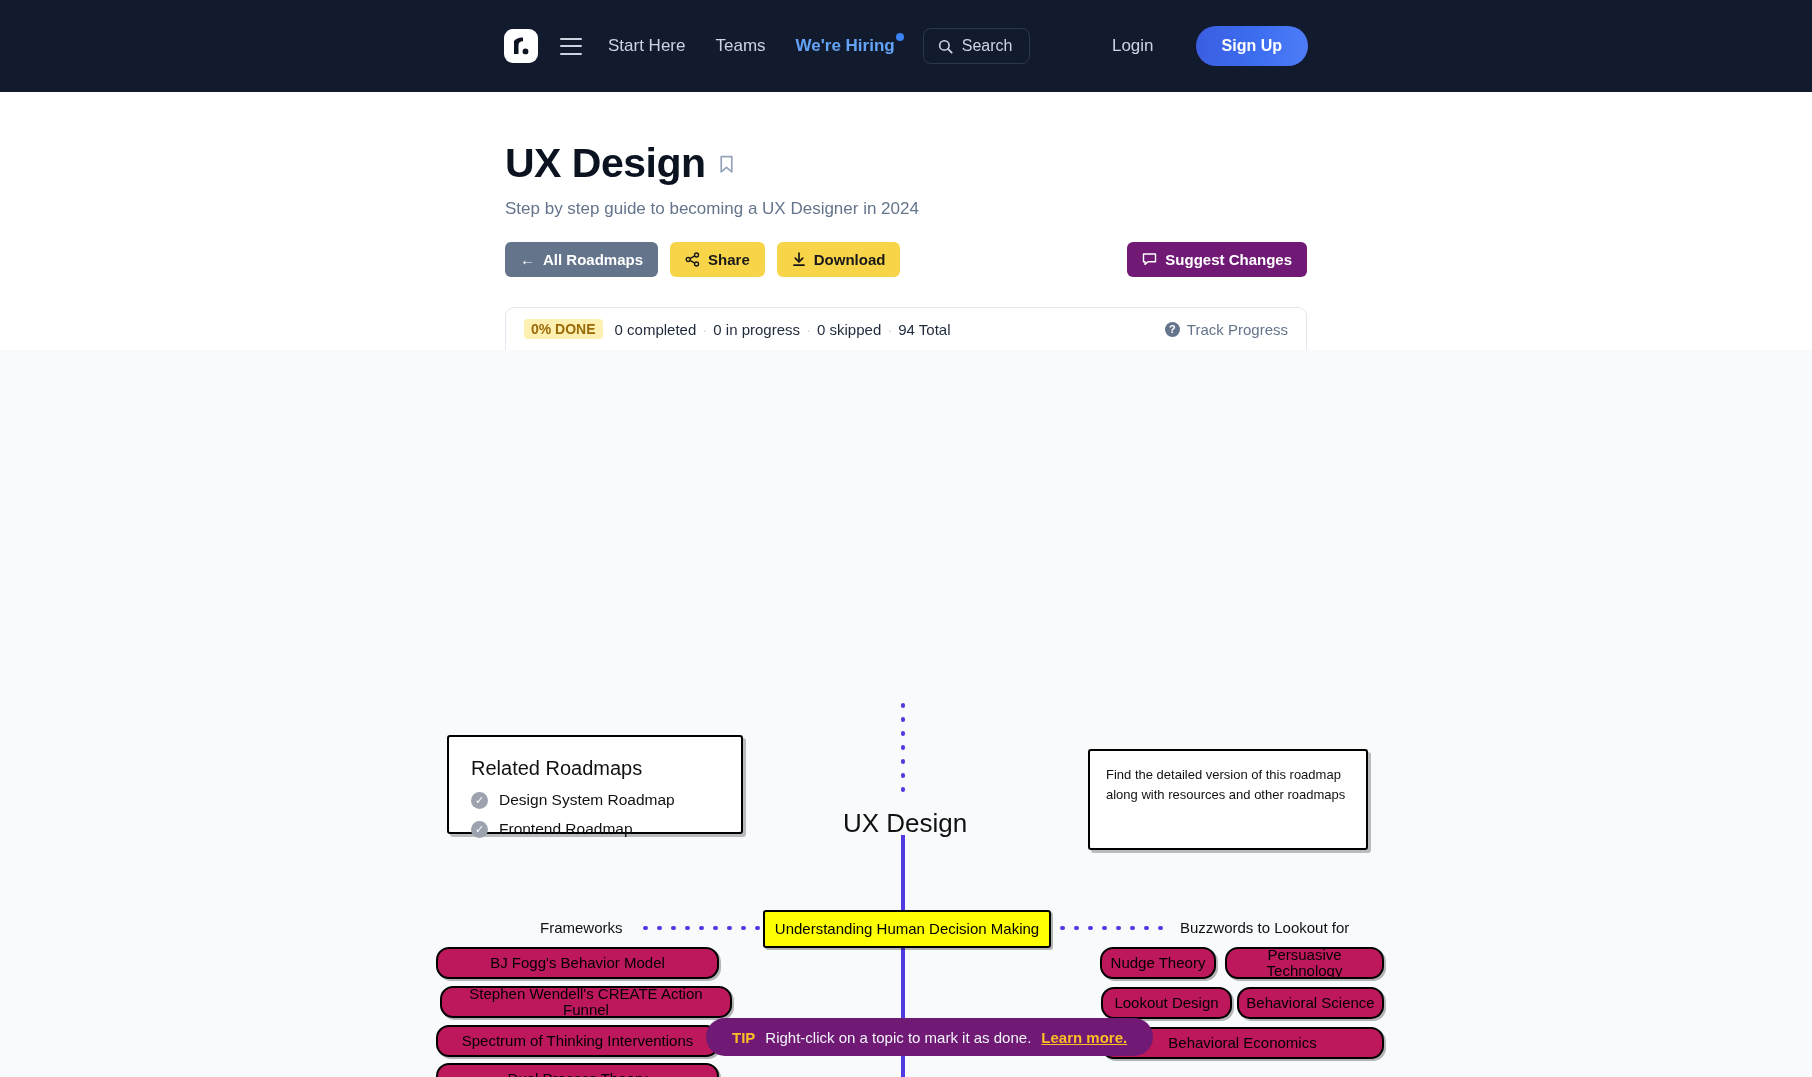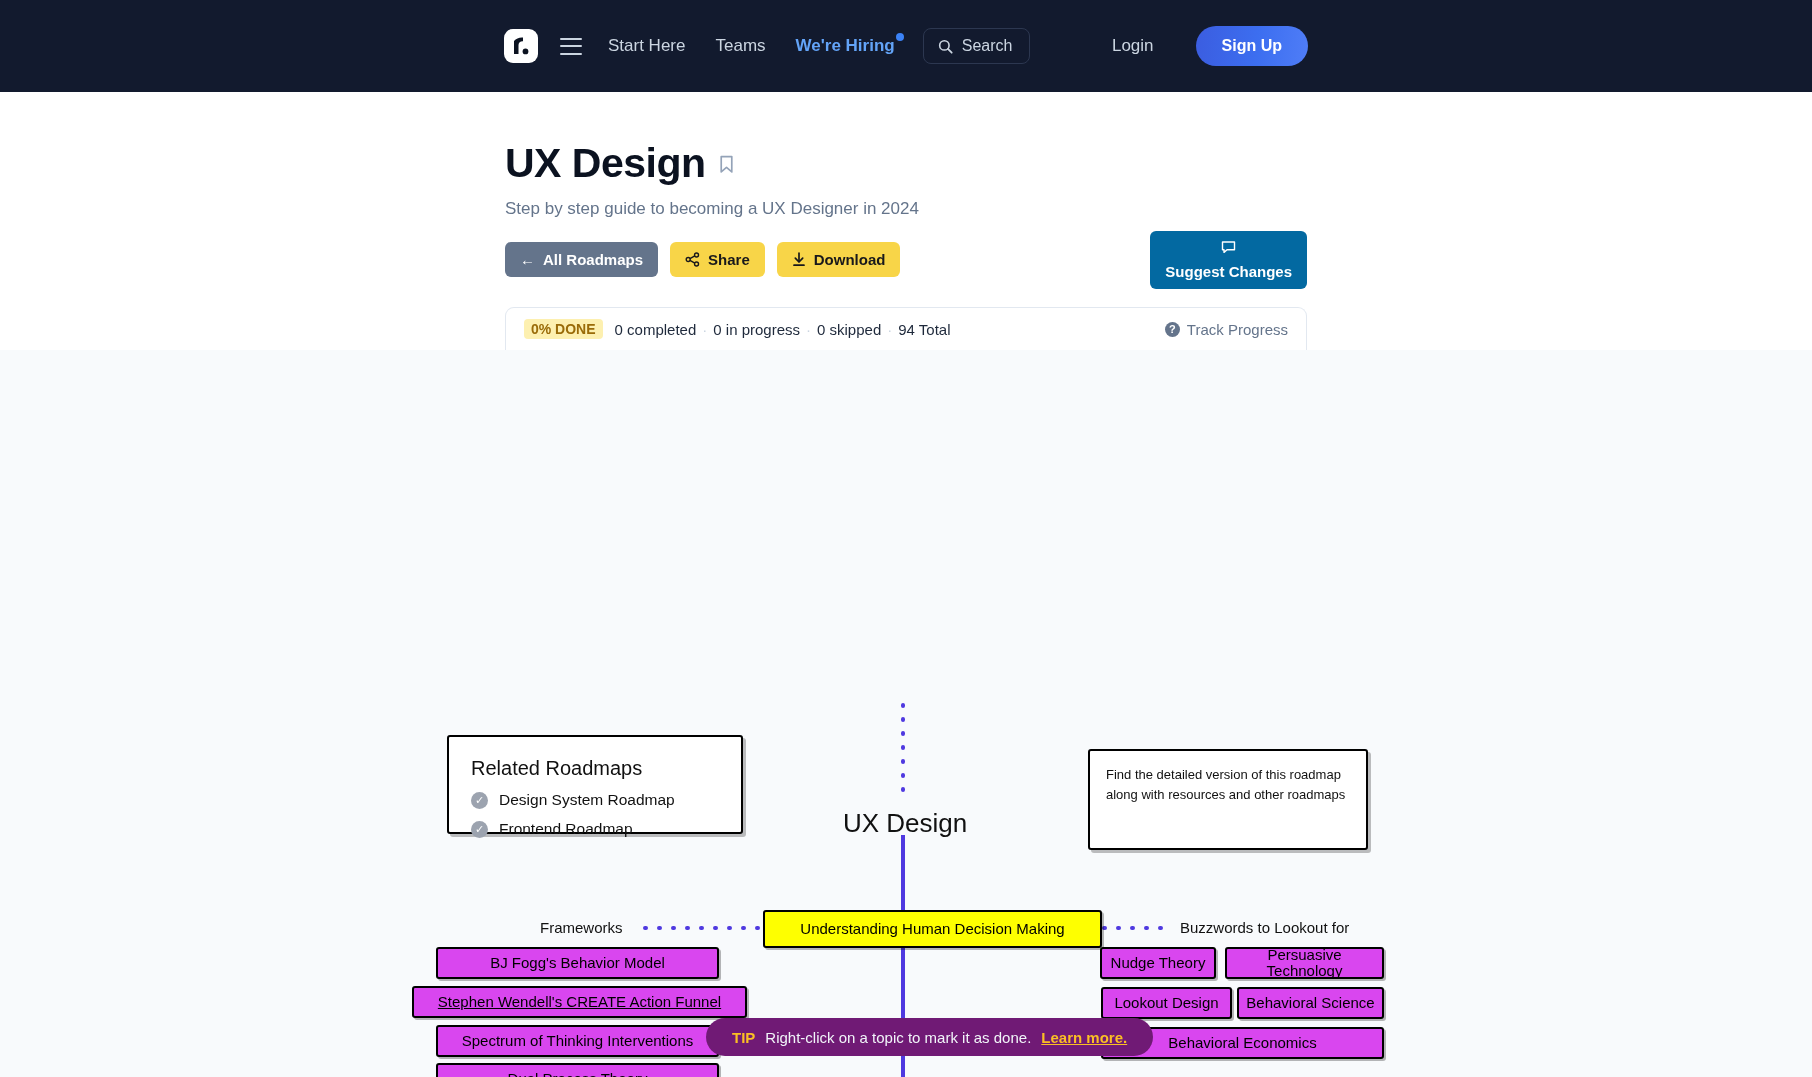--- a/index.html
+++ b/index.html
@@ -126,22 +126,22 @@
     font-size: 15px;
     font-weight: 700;
     padding: 9px 15px;
     display: inline-flex; align-items: center; gap: 8px;
     cursor: pointer;
     white-space: nowrap;
   }
   .btn-grey { background: #64748b; color: #fff; }
   .btn-yellow { background: #f8d548; color: #18181b; }
   .btn-suggest {
-    background: #0369a1; color: #fff;
-    position: absolute; right: 0; flex-direction: column;
+    background: #701a75; color: #fff;
+    position: absolute; right: 0;
   }
   .progress-bar-wrap {
     margin: 30px auto 0 auto;
     width: 802px;
     border: 1px solid #e2e8f0;
     border-radius: 9px 9px 0 0;
     border-bottom: none;
     background: #fff;
     height: 43px;
     display: flex; align-items: center;
@@ -189,21 +189,21 @@
     display: flex; align-items: center; justify-content: center;
     font-size: 15px;
     color: #000;
     text-align: center;
     cursor: pointer;
     box-shadow: 2px 2px 0 rgba(0,0,0,0.28);
     padding: 0 6px;
     line-height: 1.1;
   }
   .node.primary { background: #feff00; }
-  .node.secondary { background: #d946ef; }
+  .node.secondary { background: #be185d; border-radius: 13px; }
 
   .label-text {
     position: absolute;
     font-size: 15px;
     color: #111;
     white-space: nowrap;
   }
   .big-label {
     position: absolute;
     font-size: 26px;
@@ -401,24 +401,24 @@
   </div>
 
   <div class="card" style="left:1088px; top:399px; width:280px; height:101px; padding:14px 16px;">
     <div class="cta-text">Find the detailed version of this roadmap</div>
     <div class="cta-text">along with resources and other roadmaps</div>
   </div>
 
   <div class="label-text" style="left:540px; top:569px;">Frameworks</div>
   <div class="label-text" style="left:1180px; top:569px;">Buzzwords to Lookout for</div>
 
-  <div class="node primary" style="left:763px; top:560px; width:339px; height:38px;">Understanding Human Decision Making</div>
+  <div class="node primary" style="left:763px; top:560px; width:288px; height:38px;">Understanding Human Decision Making</div>
 
   <div class="node secondary" style="left:436px; top:597px; width:283px; height:32px;">BJ Fogg's Behavior Model</div>
-  <div class="node secondary" style="left:412px; top:636px; width:335px; height:32px;text-decoration:underline;">Stephen Wendell's CREATE Action Funnel</div>
+  <div class="node secondary" style="left:440px; top:636px; width:292px; height:32px;">Stephen Wendell's CREATE Action Funnel</div>
   <div class="node secondary" style="left:436px; top:675px; width:283px; height:32px;">Spectrum of Thinking Interventions</div>
   <div class="node secondary" style="left:436px; top:713px; width:283px; height:32px;">Dual Process Theory</div>
 
   <div class="node secondary" style="left:1100px; top:597px; width:116px; height:32px;">Nudge Theory</div>
   <div class="node secondary" style="left:1225px; top:597px; width:159px; height:32px;">Persuasive Technology</div>
   <div class="node secondary" style="left:1101px; top:637px; width:131px; height:32px;">Lookout Design</div>
   <div class="node secondary" style="left:1237px; top:637px; width:147px; height:32px;">Behavioral Science</div>
   <div class="node secondary" style="left:1101px; top:677px; width:283px; height:32px;">Behavioral Economics</div>
 
 </div>

